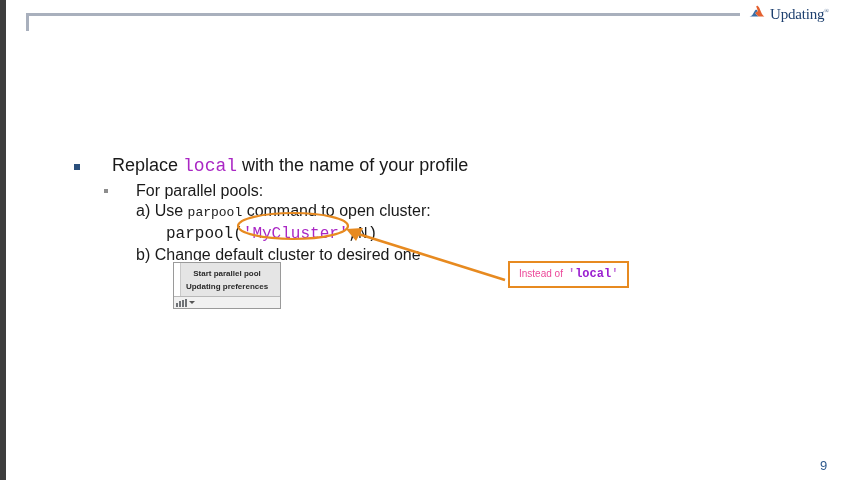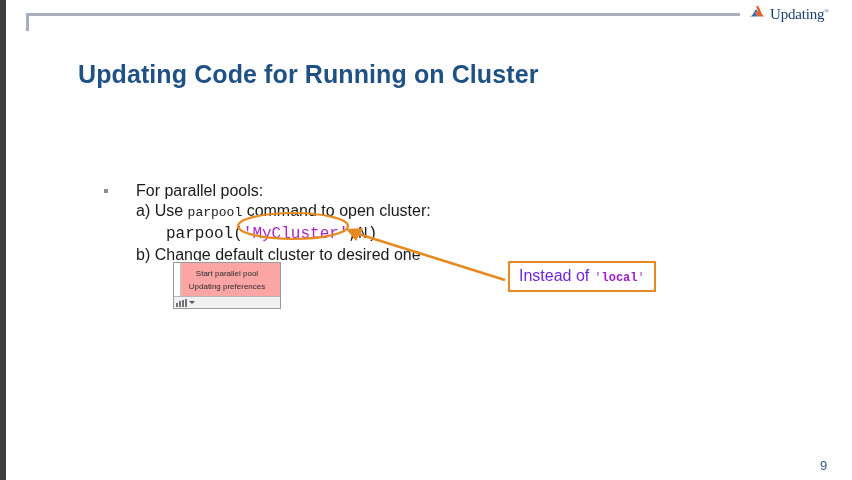--- a/index.html
+++ b/index.html
@@ -140,21 +140,22 @@
   .mini-shot {
     position: absolute;
     left: 173px; top: 262px;
     width: 106px;
     background: #ffffff;
     border: 1px solid #9a9a9a;
     box-shadow: 0 0 0 1px #ffffff;
   }
   .mini-menu {
     padding: 4px 0 3px 0;
-    background: #fca5a5;
+    background: #e5e5e5;
+    font-weight: bold;
   }
   .mini-item {
     font-size: 8px;
     color: #2a2a2a;
     text-align: center;
     line-height: 13px;
     font-family: "Liberation Sans", sans-serif;
   }
   .mini-bar {
     border-top: 1px solid #b8b8b8;
@@ -204,22 +205,22 @@
     left: 508px; top: 261px;
     border: 2px solid #e78a20;
     background: #ffffff;
     padding: 4px 9px 5px 9px;
     white-space: nowrap;
     display: flex;
     align-items: baseline;
     gap: 5px;
   }
   .callout-label {
-    font-size: 16px;
-    color: #6d28d9;
+    font-size: 10px;
+    color: #ec4899;
     font-family: "Liberation Sans", sans-serif;
   }
   .callout-code {
     font-family: "Liberation Mono", "DejaVu Sans Mono", monospace;
     font-size: 12px;
     font-weight: bold;
     color: #b14fd8;
   }
   .callout-code .q { color: #c06ad8; }
   .callout-code .kw { color: #9a1fd0; }
@@ -246,22 +247,25 @@
   <div class="logo">
     <span>
       <svg width="18" height="18" viewBox="0 0 18 18">
         <path d="M1.5 13.5 C4 13.2 5 11 6.4 8.4 C7.2 6.9 8 6.2 8.8 6.9 L10 8.2 L8.4 9.1 C7.6 9.6 7.2 10.4 7.9 11 L10.6 13.4 Z" fill="#3c6ea5"></path>
         <path d="M7.9 11 L10.6 13.4 L16.4 13.4 C14.6 12.6 13.6 10.4 12.3 7.2 C11.4 5 10.6 3.4 9.6 2.8 C9.1 2.5 8.6 2.8 8.2 3.6 L10 8.2 L8.4 9.1 C7.6 9.6 7.2 10.4 7.9 11 Z" fill="#e4602f"></path>
       </svg>
     </span>
     <span class="logo-text"><span>Updating</span><sup class="logo-tm">®</sup></span>
   </div>
 
-  <div class="slide-title">Updating Code for Running on Cluster</div>
-
+
+  <div class="bullet1">
+    <span class="sq-bullet"></span>
+    <span class="bullet1-text"><span>Replace</span>&nbsp;<span class="purple">local</span>&nbsp;<span>with the name of your profile</span></span>
+  </div>
 
   <div class="bullet2">
     <span class="sq-bullet-sm"></span>
     <div class="bullet2-block">
       <div class="line">For parallel pools:</div>
       <div class="line"><span>a) Use</span>&nbsp;<span class="mono">parpool</span>&nbsp;<span>command to open cluster:</span></div>
       <div class="line code-line"><span>parpool(</span><span class="purple">'MyCluster'</span><span>,N)</span></div>
       <div class="line">b) Change default cluster to desired one</div>
     </div>
   </div>

